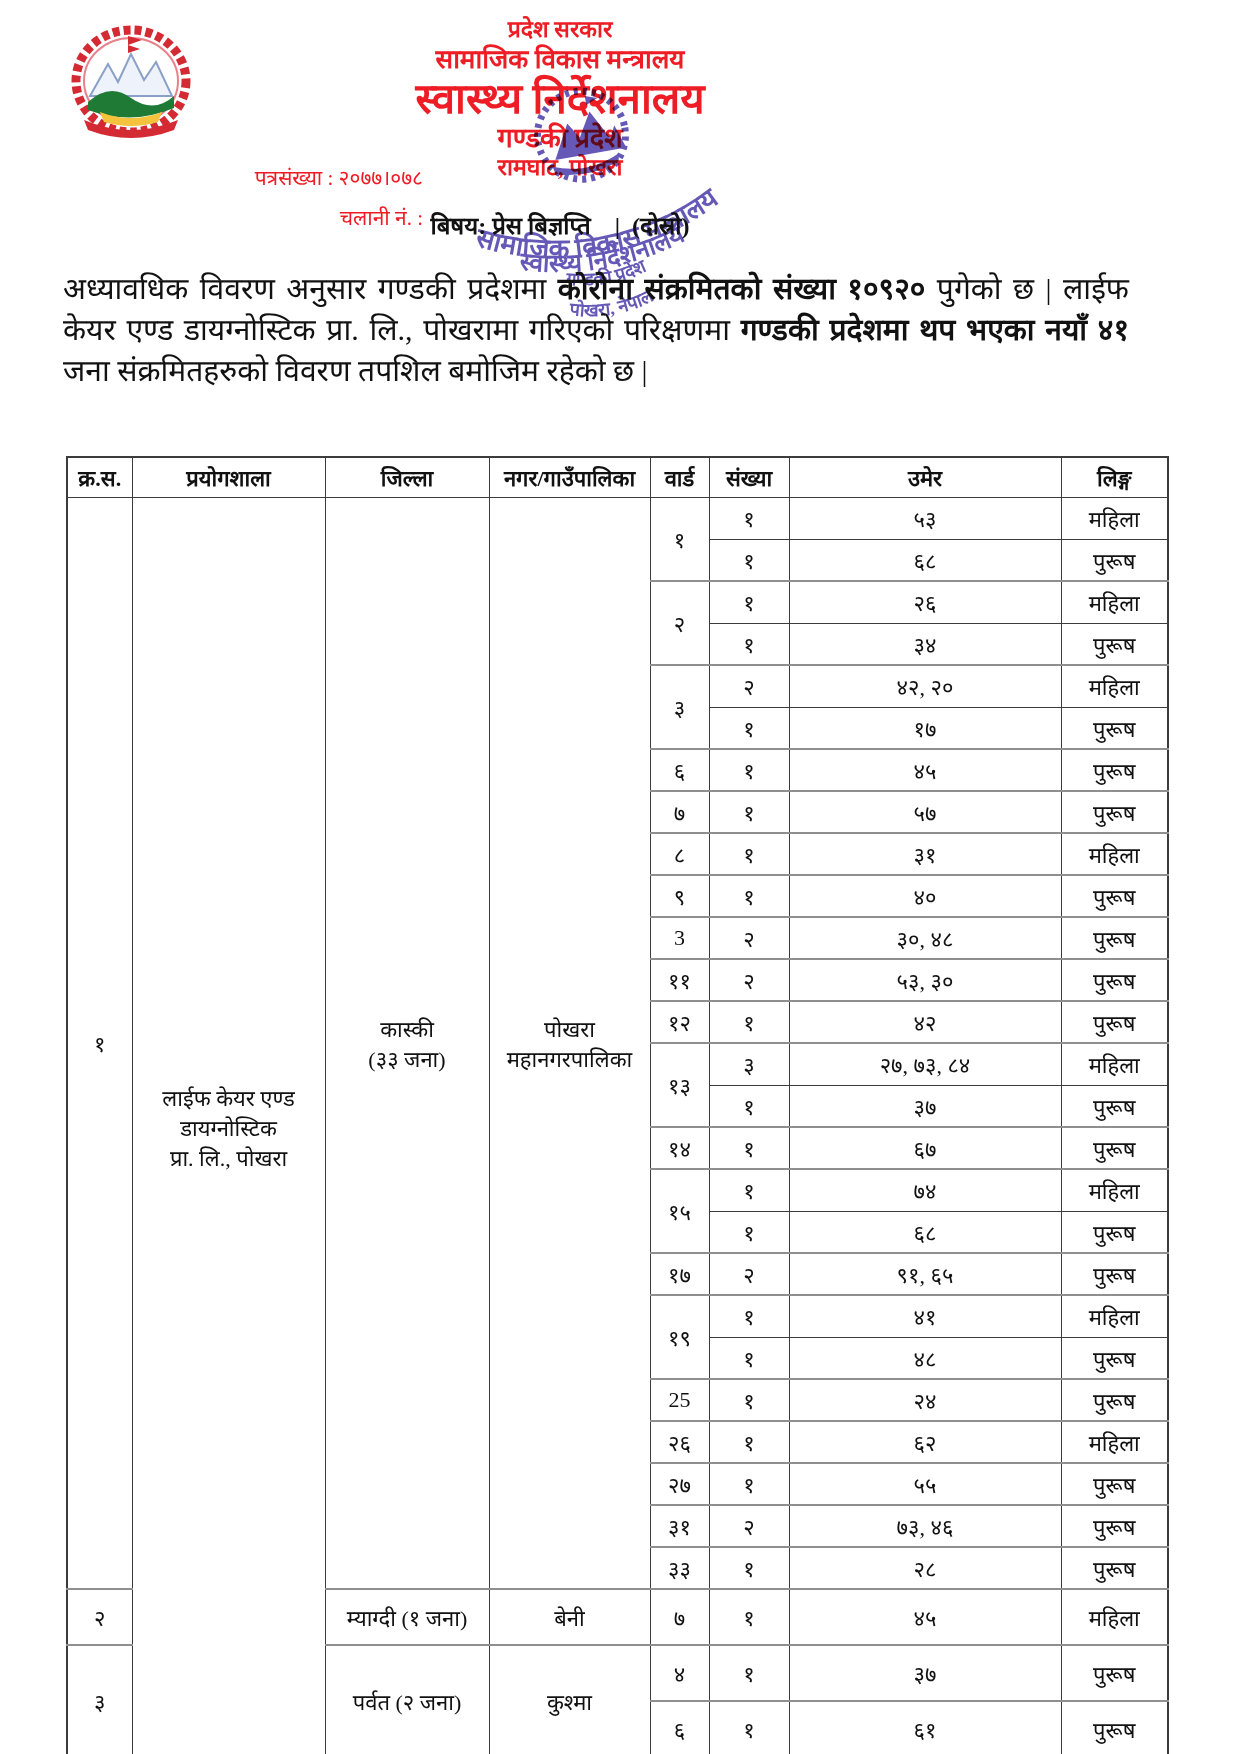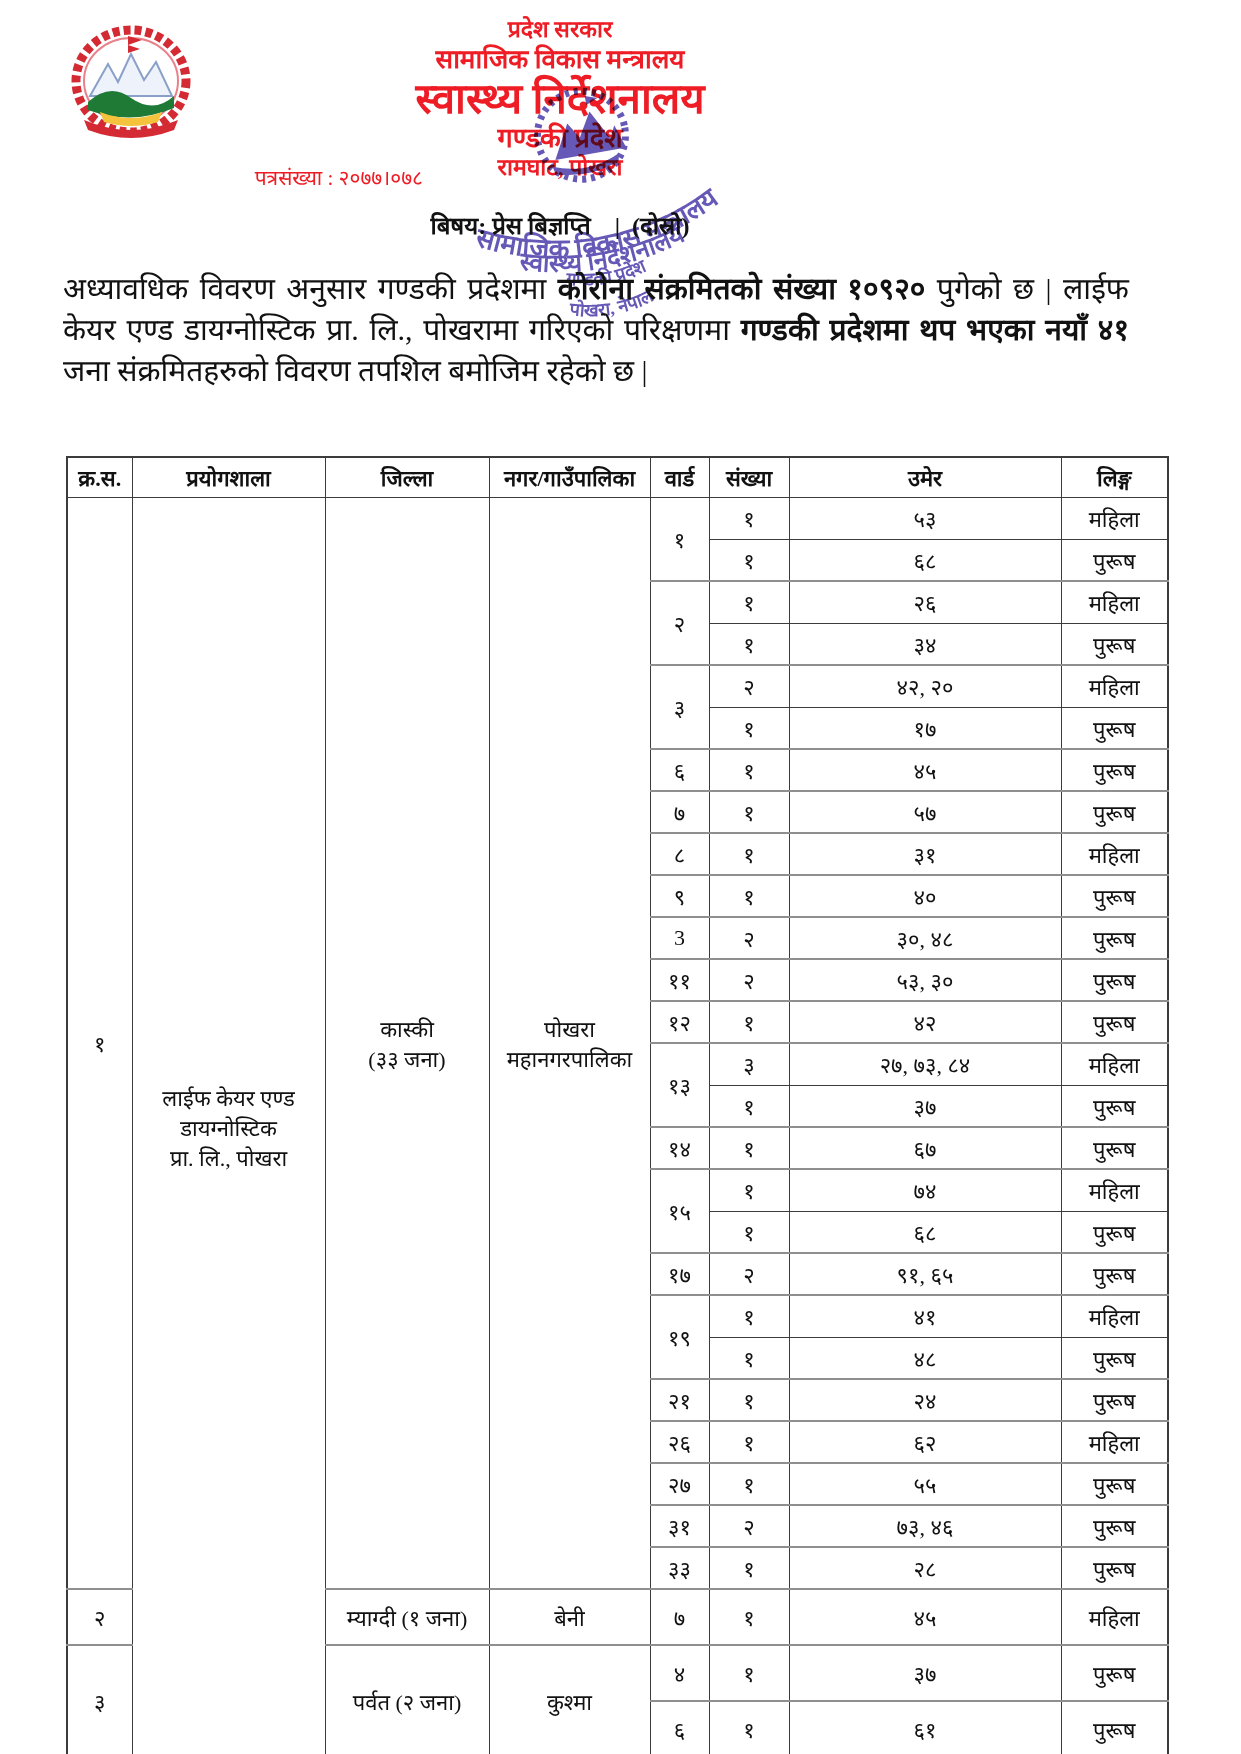--- a/index.html
+++ b/index.html
@@ -63,20 +63,21 @@
     <div class="hc-l1">प्रदेश सरकार</div>
     <div class="hc-l2">सामाजिक विकास मन्त्रालय</div>
     <div class="hc-l3">स्वास्थ्य निर्देशनालय</div>
     <div class="hc-l4">गण्डकी प्रदेश</div>
     <div class="hc-l5">रामघाट, पोखरा</div>
   </div>
 
 
   <div id="refblock" class="abs">
     <div>पत्रसंख्या   :  २०७७।०७८</div>
+    <div>चलानी नं.  :</div>
   </div>
 
   <svg id="stamp" class="abs" viewBox="0 0 460 250">
     <g transform="rotate(-10 230 130)" fill="#4433a6">
       <g>
         <circle cx="230" cy="52" r="44" fill="none" stroke="#4433a6" stroke-width="7" stroke-dasharray="4 5"></circle>
         <path d="M200 72 L218 38 L228 54 L242 30 L258 60 L264 48 L272 72 Z" fill="#4433a6"></path>
         <path d="M196 78 Q230 92 264 76 L262 84 Q230 96 198 86 Z" fill="#4433a6"></path>
         <path d="M240 30 L240 14 L252 18 L240 23 Z" fill="#4433a6"></path>
       </g>
@@ -250,21 +251,21 @@
             <td>१</td>
             <td>४१</td>
             <td>महिला</td>
           </tr>
           <tr>
             <td>१</td>
             <td>४८</td>
             <td>पुरूष</td>
           </tr>
           <tr class="ward-top">
-            <td>२१</td>
+            <td>25</td>
             <td>१</td>
             <td>२४</td>
             <td>पुरूष</td>
           </tr>
           <tr class="ward-top">
             <td>२६</td>
             <td>१</td>
             <td>६२</td>
             <td>महिला</td>
           </tr>

